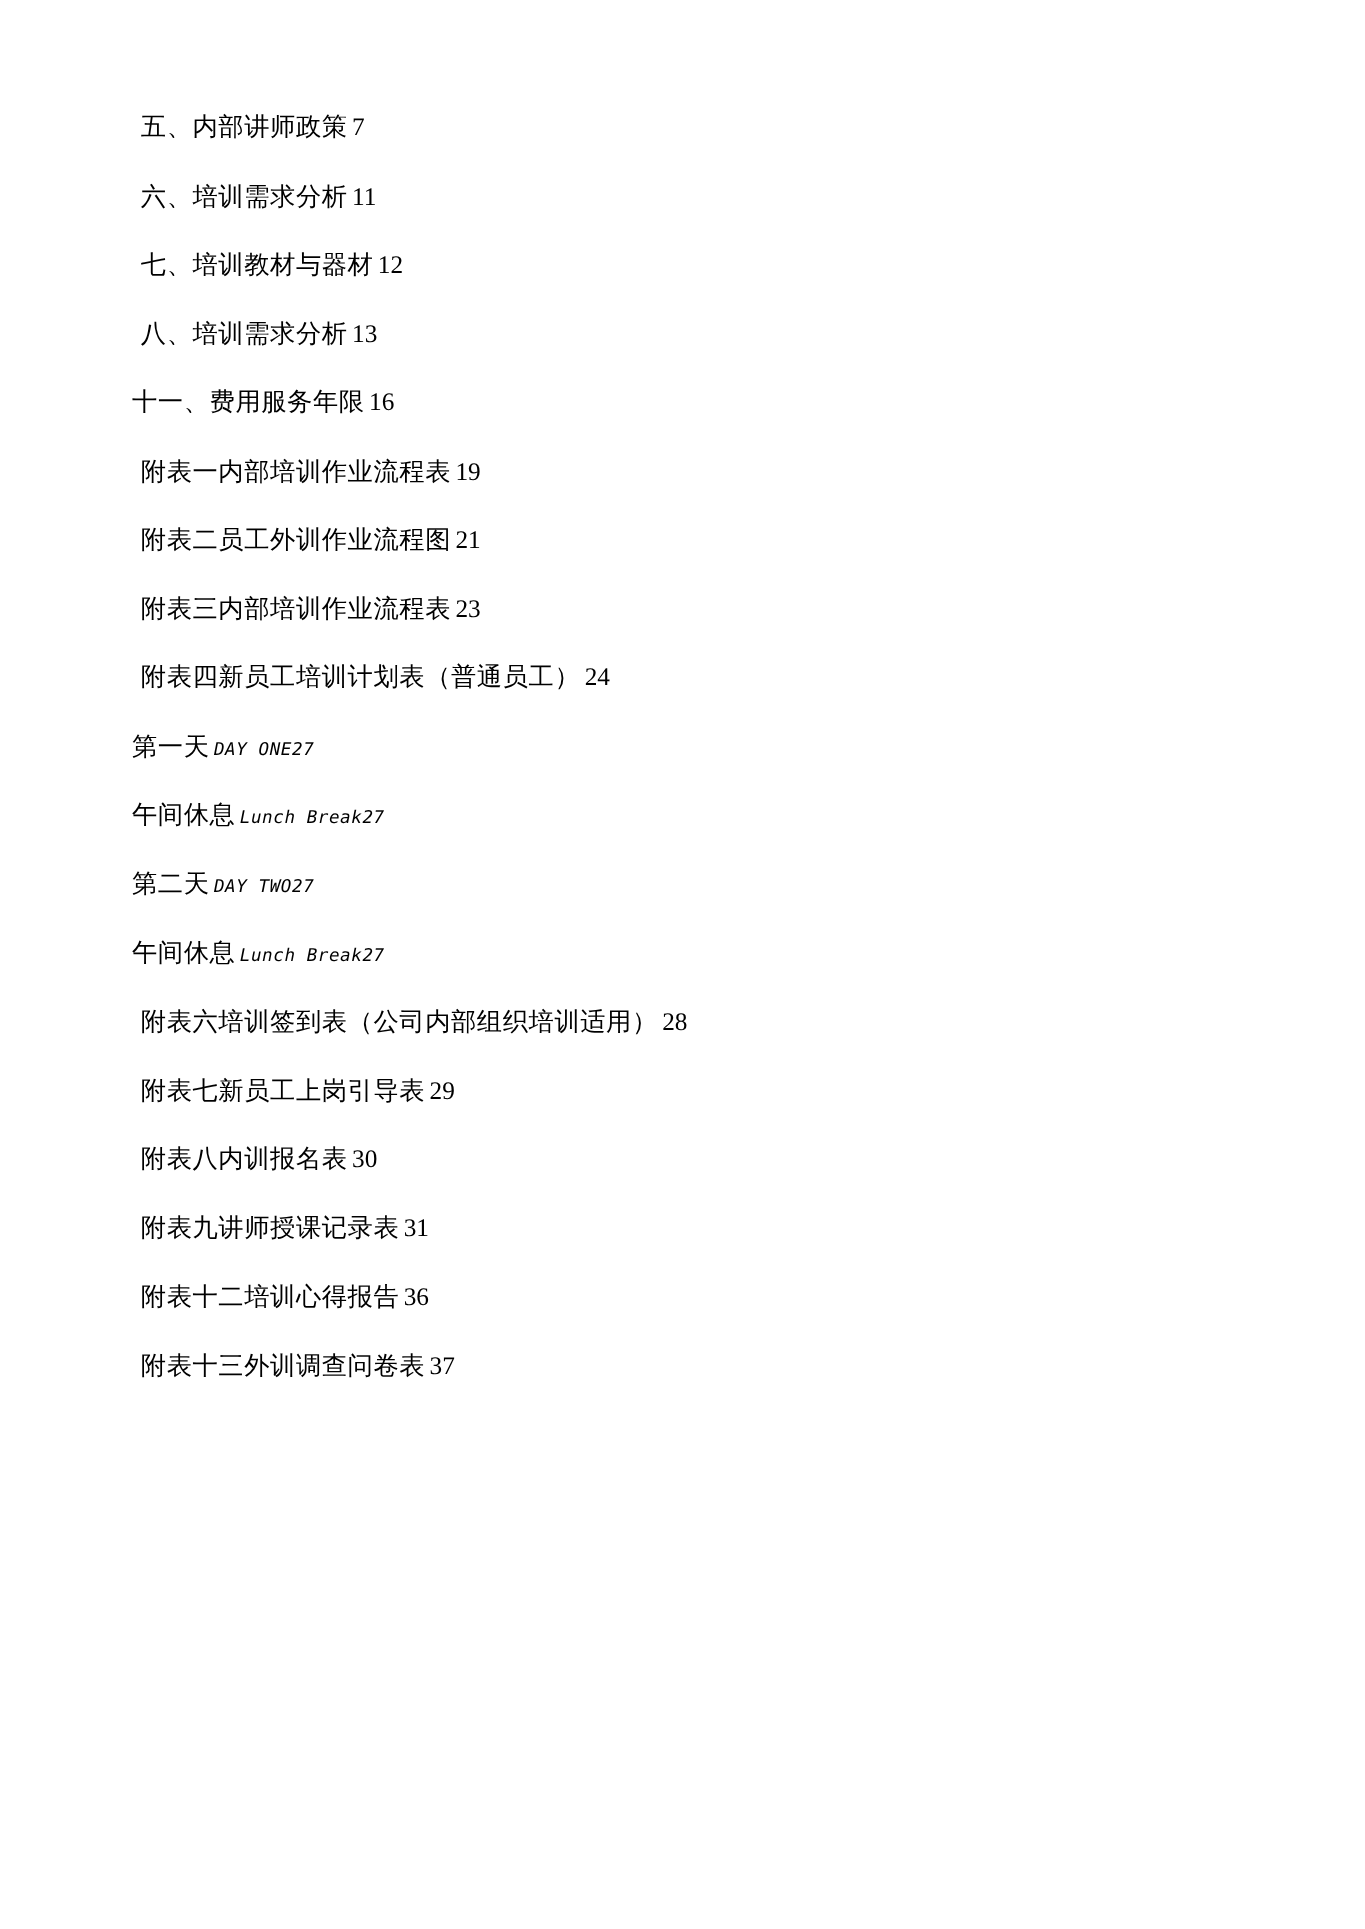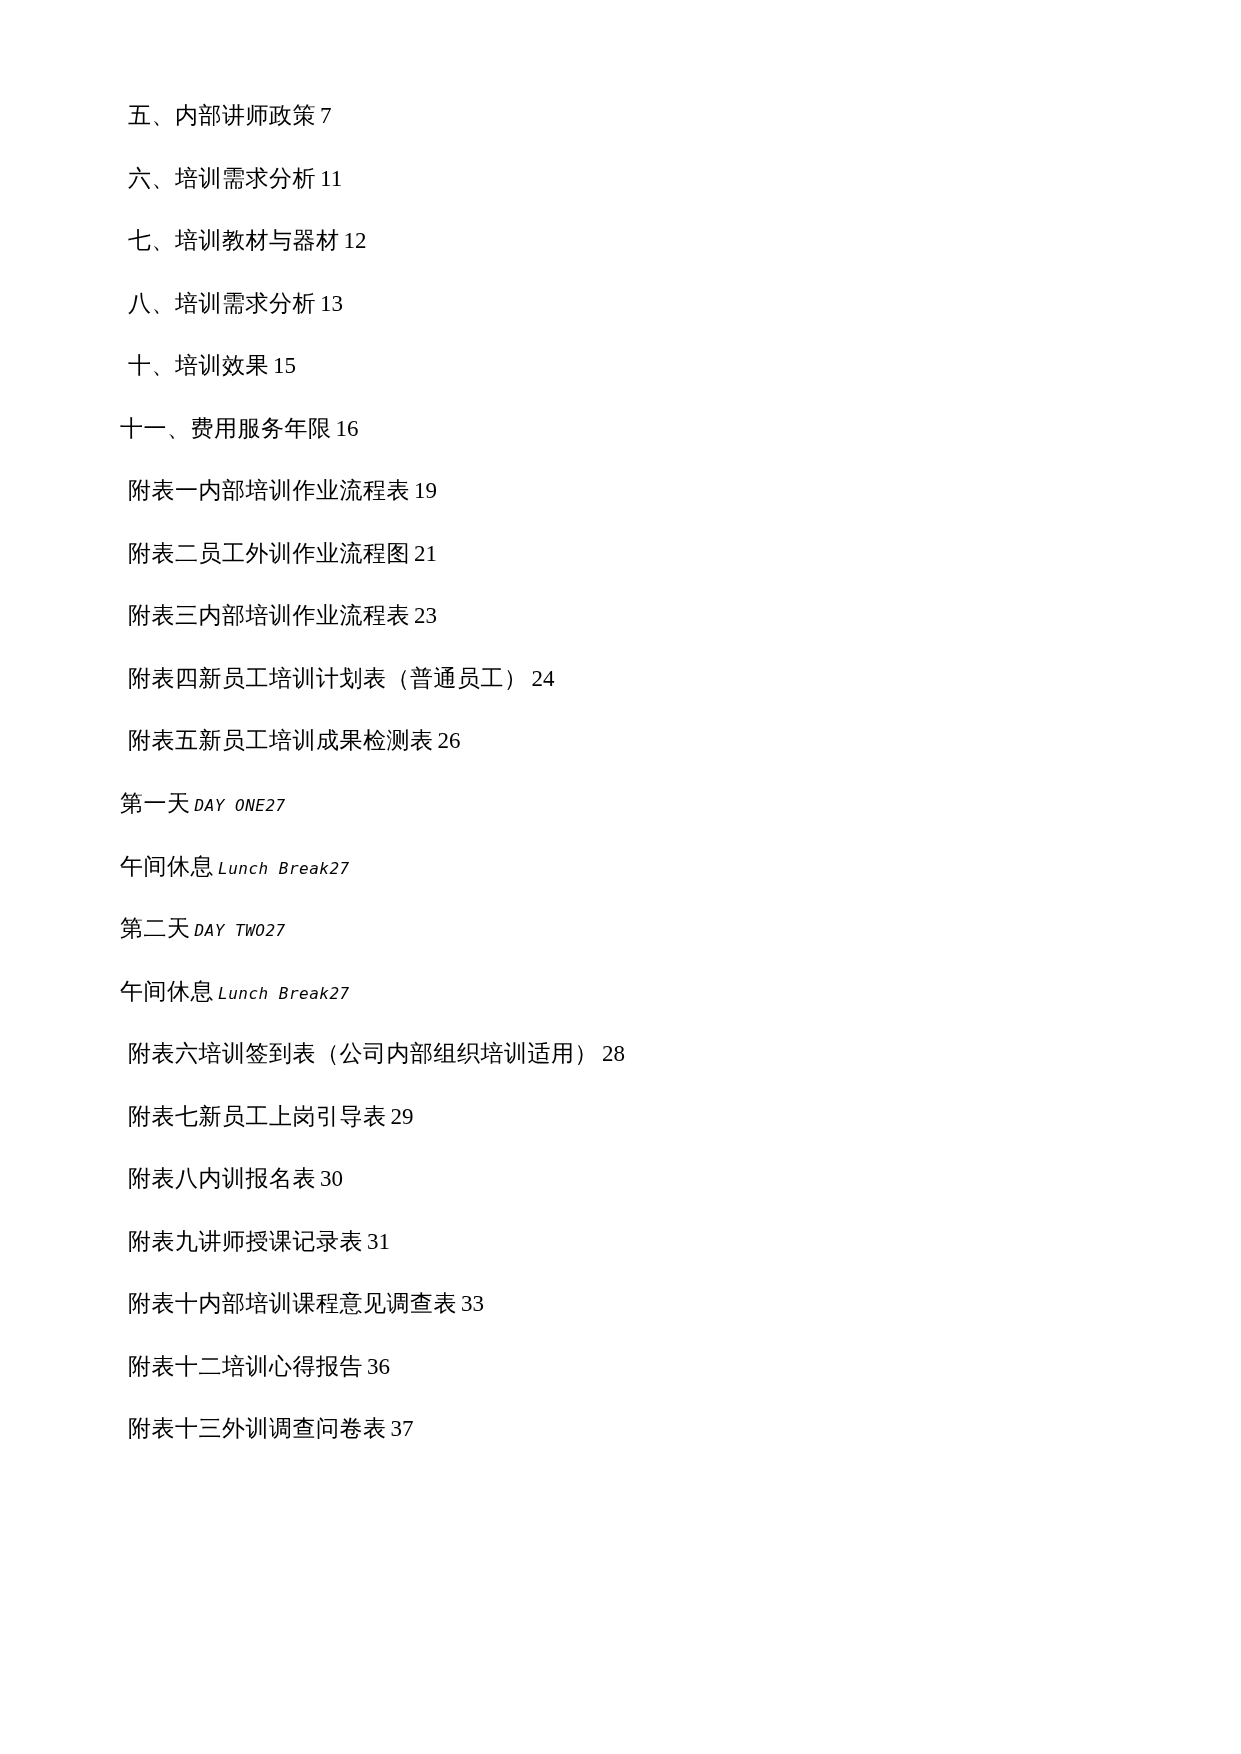--- a/index.html
+++ b/index.html
@@ -59,32 +59,29 @@
 </style>
 </head>
 <body>
 
 <div class="page">
   <ul class="toc" id="toc-list">
       <li class="toc-entry indent-1"><span class="cn-hei">五、内部讲师政策</span> <span class="num">7</span></li>
       <li class="toc-entry indent-1"><span class="cn-hei">六、培训需求分析</span> <span class="num">11</span></li>
       <li class="toc-entry indent-1"><span class="cn-hei">七、培训教材与器材</span> <span class="num">12</span></li>
       <li class="toc-entry indent-1"><span class="cn-hei">八、培训需求分析</span> <span class="num">13</span></li>
-      <li class="toc-entry indent-1"><span class="cn-hei">十、培训效果</span> <span class="num">15</span></li>
       <li class="toc-entry indent-2"><span class="cn-hei">十一、费用服务年限</span> <span class="num">16</span></li>
       <li class="toc-entry indent-1"><span class="cn-song">附表一</span><span class="cn-hei">内部培训作业流程表</span> <span class="num">19</span></li>
       <li class="toc-entry indent-1"><span class="cn-song">附表二</span><span class="cn-hei">员工外训作业流程图</span> <span class="num">21</span></li>
       <li class="toc-entry indent-1"><span class="cn-song">附表三</span><span class="cn-hei">内部培训作业流程表</span> <span class="num">23</span></li>
       <li class="toc-entry indent-1"><span class="cn-song">附表四</span><span class="cn-hei">新员工培训计划表（普通员工）</span> <span class="num">24</span></li>
-      <li class="toc-entry indent-1"><span class="cn-song">附表五</span><span class="cn-hei">新员工培训成果检测表</span> <span class="num">26</span></li>
       <li class="toc-entry indent-2"><span class="cn-hei">第一天</span> <span class="mono">DAY  ONE</span><span class="mono">27</span></li>
       <li class="toc-entry indent-2"><span class="cn-hei">午间休息</span> <span class="mono">Lunch  Break</span><span class="mono">27</span></li>
       <li class="toc-entry indent-2"><span class="cn-hei">第二天</span> <span class="mono">DAY  TWO</span><span class="mono">27</span></li>
       <li class="toc-entry indent-2"><span class="cn-hei">午间休息</span> <span class="mono">Lunch  Break</span><span class="mono">27</span></li>
       <li class="toc-entry indent-1"><span class="cn-song">附表六</span><span class="cn-song">培训签到表（公司内部组织培训适用）</span> <span class="num">28</span></li>
       <li class="toc-entry indent-1"><span class="cn-song">附表七</span><span class="cn-hei">新员工上岗引导表</span> <span class="num">29</span></li>
       <li class="toc-entry indent-1"><span class="cn-song">附表八</span><span class="cn-hei">内训报名表</span> <span class="num">30</span></li>
       <li class="toc-entry indent-1"><span class="cn-song">附表九</span><span class="cn-hei">讲师授课记录表</span> <span class="num">31</span></li>
-      <li class="toc-entry indent-1"><span class="cn-song">附表十</span><span class="cn-hei">内部培训课程意见调查表</span> <span class="num">33</span></li>
       <li class="toc-entry indent-1"><span class="cn-song">附表十二</span><span class="cn-hei">培训心得报告</span> <span class="num">36</span></li>
       <li class="toc-entry indent-1"><span class="cn-song">附表十三</span><span class="cn-hei">外训调查问卷表</span> <span class="num">37</span></li>
     </ul>
 </div>
 
 </body></html>

